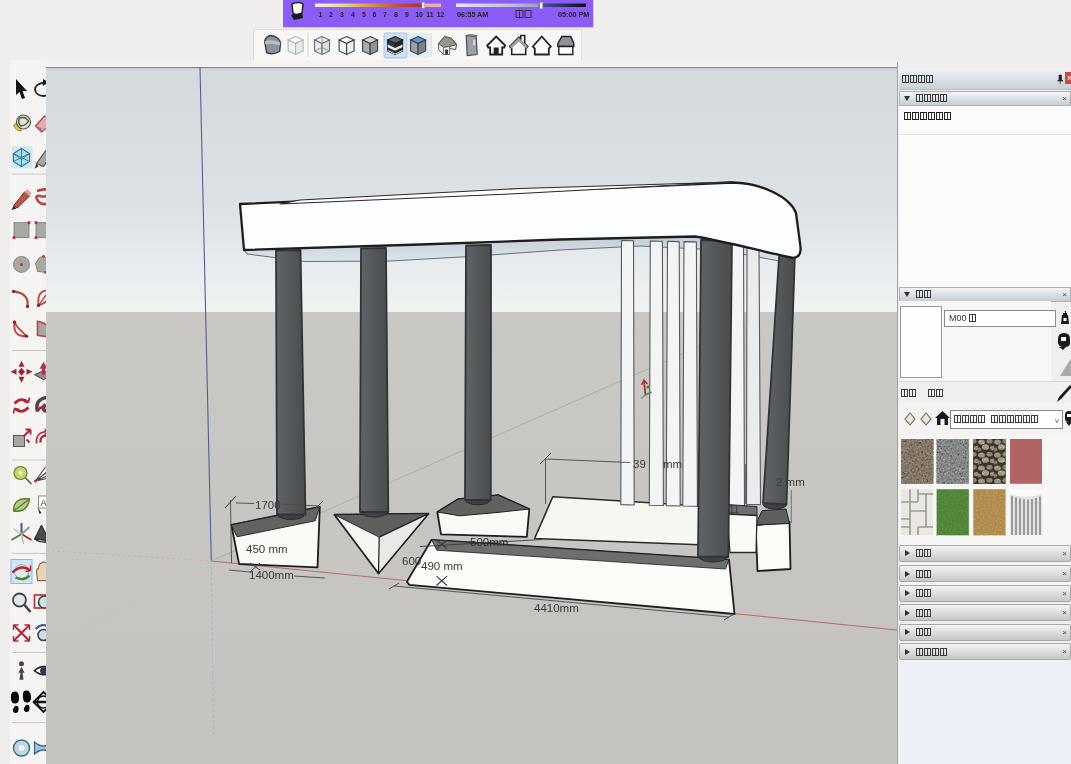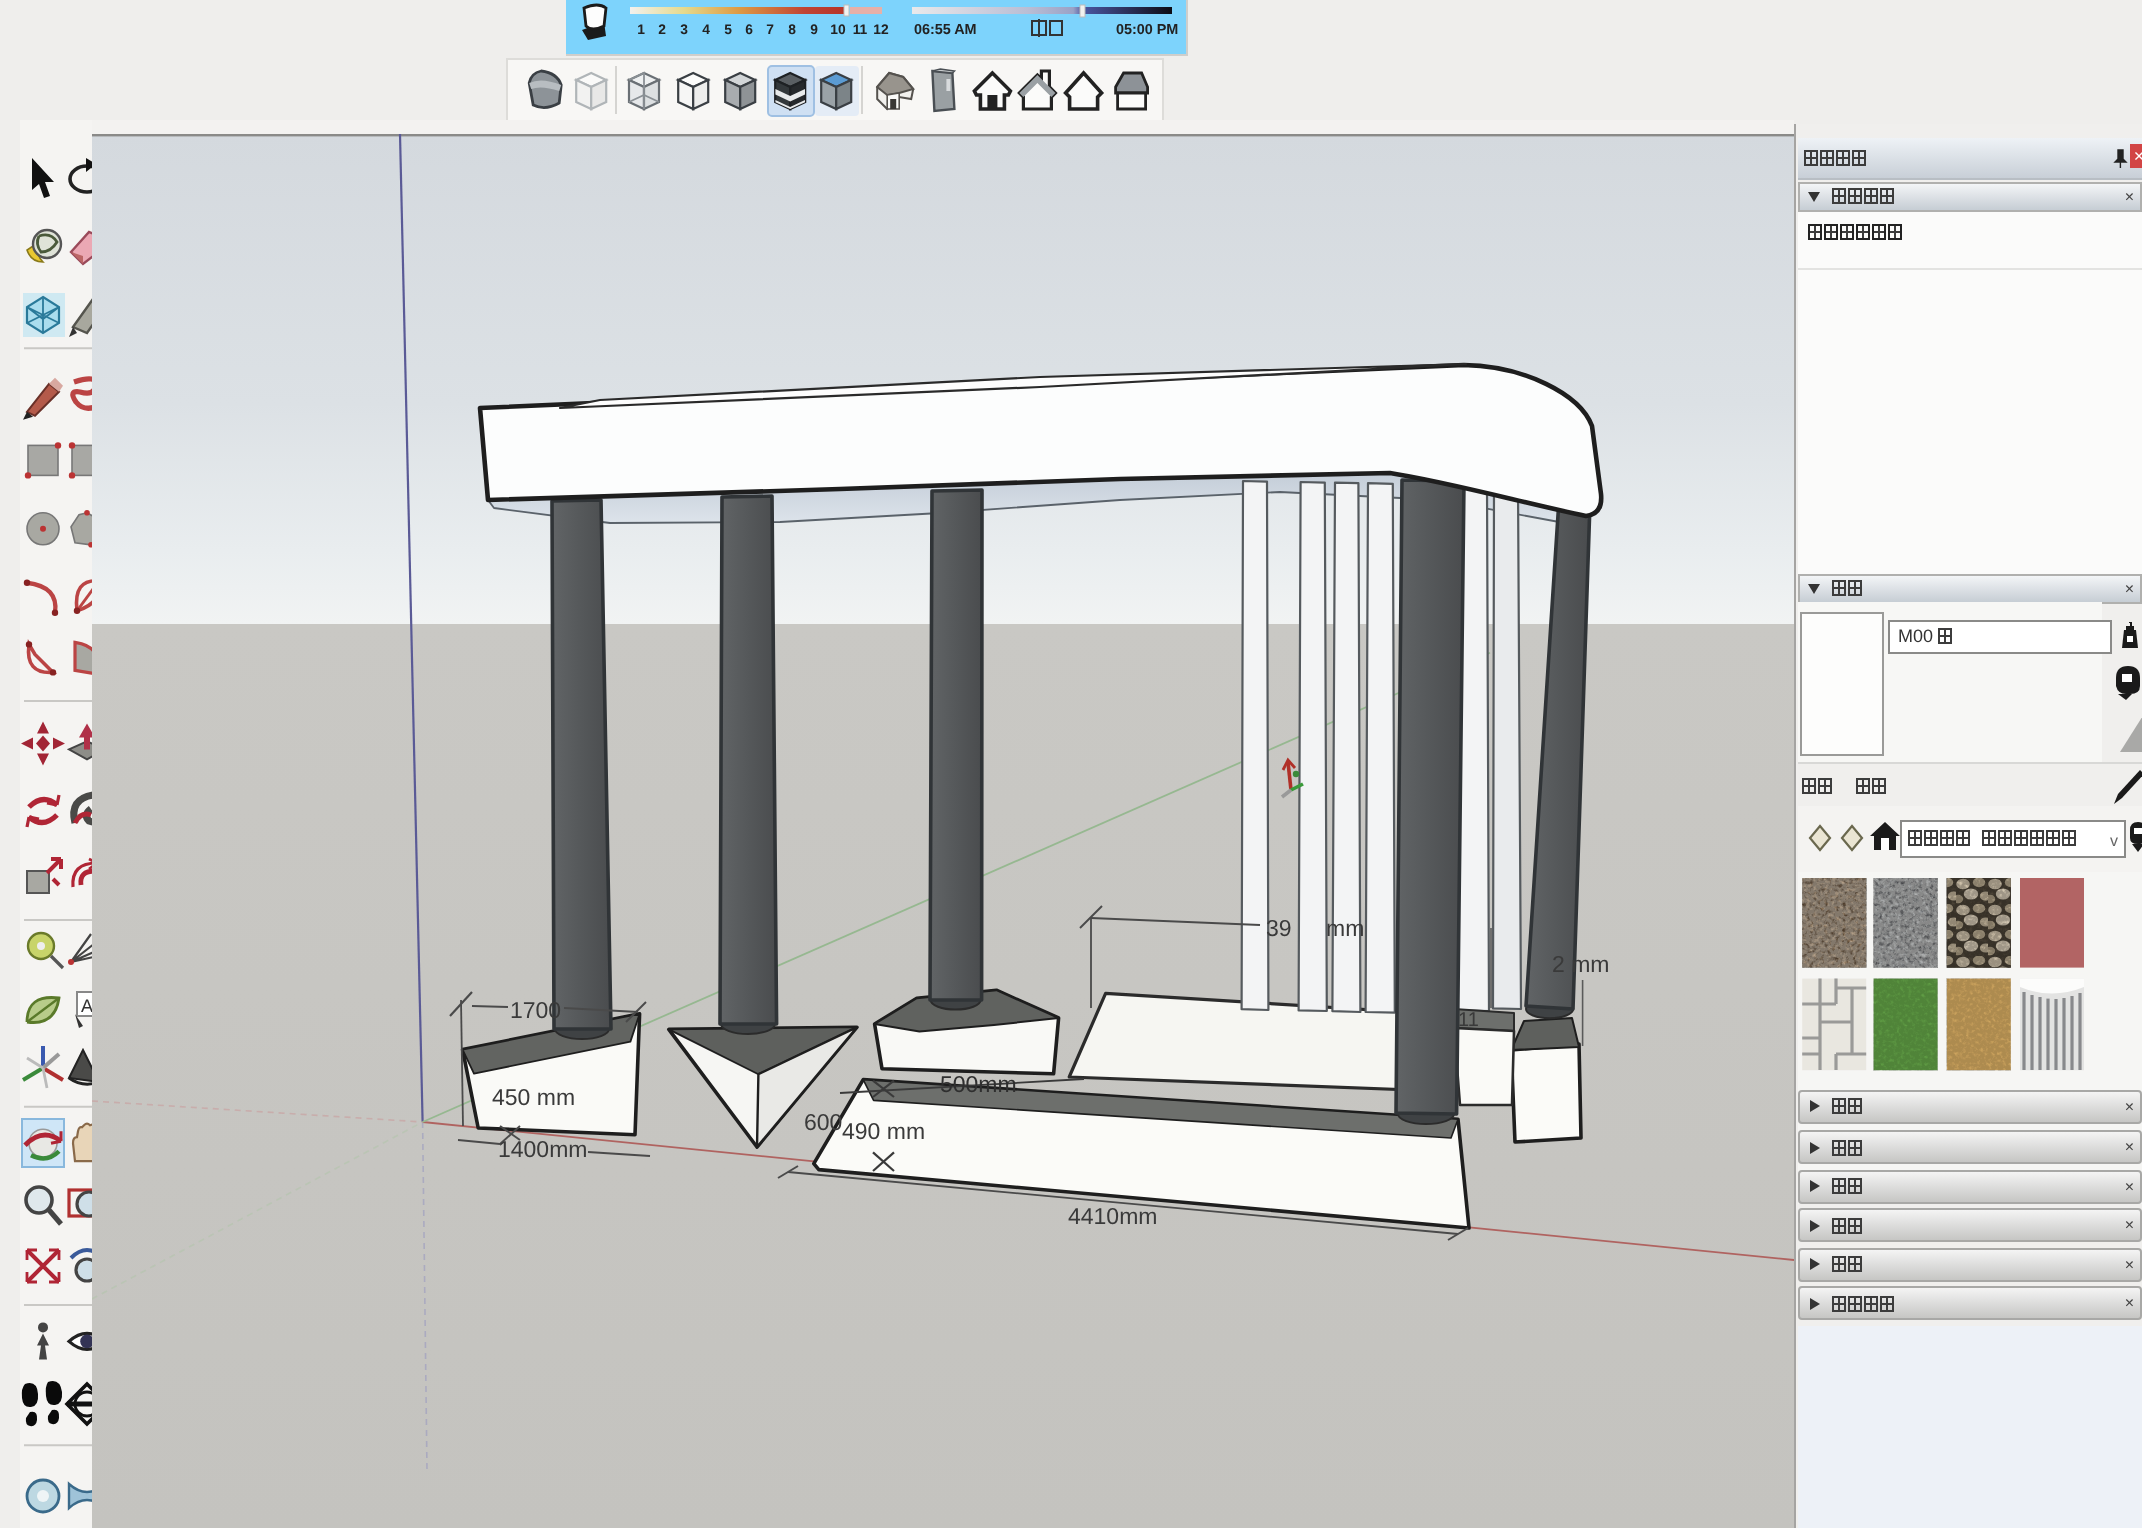--- a/index.html
+++ b/index.html
@@ -9,21 +9,21 @@
   
   .cj{display:inline-block;width:7px;height:8px;border:1px solid #3c3c3c;
       vertical-align:top;margin-right:1px;box-sizing:border-box;
       background:
         linear-gradient(rgba(0,0,0,0) 44%,#3c3c3c 44%,#3c3c3c 58%,rgba(0,0,0,0) 58%),
         linear-gradient(90deg,rgba(0,0,0,0) 44%,#3c3c3c 44%,#3c3c3c 58%,rgba(0,0,0,0) 58%);}
 </style>
 </head>
 <body>
 
-<div class="abs" id="tb1" style="left:283px;top:0;width:310px;height:27px;background:#7dd3fc;border-bottom:1px solid #cfcecb;border-right:1px solid #cfcecb;">
+<div class="abs" id="tb1" style="left:283px;top:0;width:310px;height:27px;background:#8b5cf6;border-bottom:1px solid #cfcecb;border-right:1px solid #cfcecb;">
 <svg width="310" height="27" viewBox="0 0 310 27" style="position:absolute;left:0;top:0">
 
   <g transform="translate(6,1)">
     <path d="M2 14 L5 19 L14 17 L13 10 Z" fill="#1b1b1b"></path>
     <path d="M3 3 Q10 0 14 3 L13 12 Q7 15 4 12 Z" fill="#fdfdfd" stroke="#1b1b1b" stroke-width="1.4"></path>
   </g>
 
   <rect x="32" y="3.5" width="109" height="3.5" fill="url(#mgrad)"></rect>
   <rect x="139" y="2.5" width="2.5" height="5.5" fill="#f2f1ef" stroke="#bbb" stroke-width="0.5"></rect>
   <rect x="142" y="3.5" width="16" height="3.5" fill="#e6b0a8"></rect>

